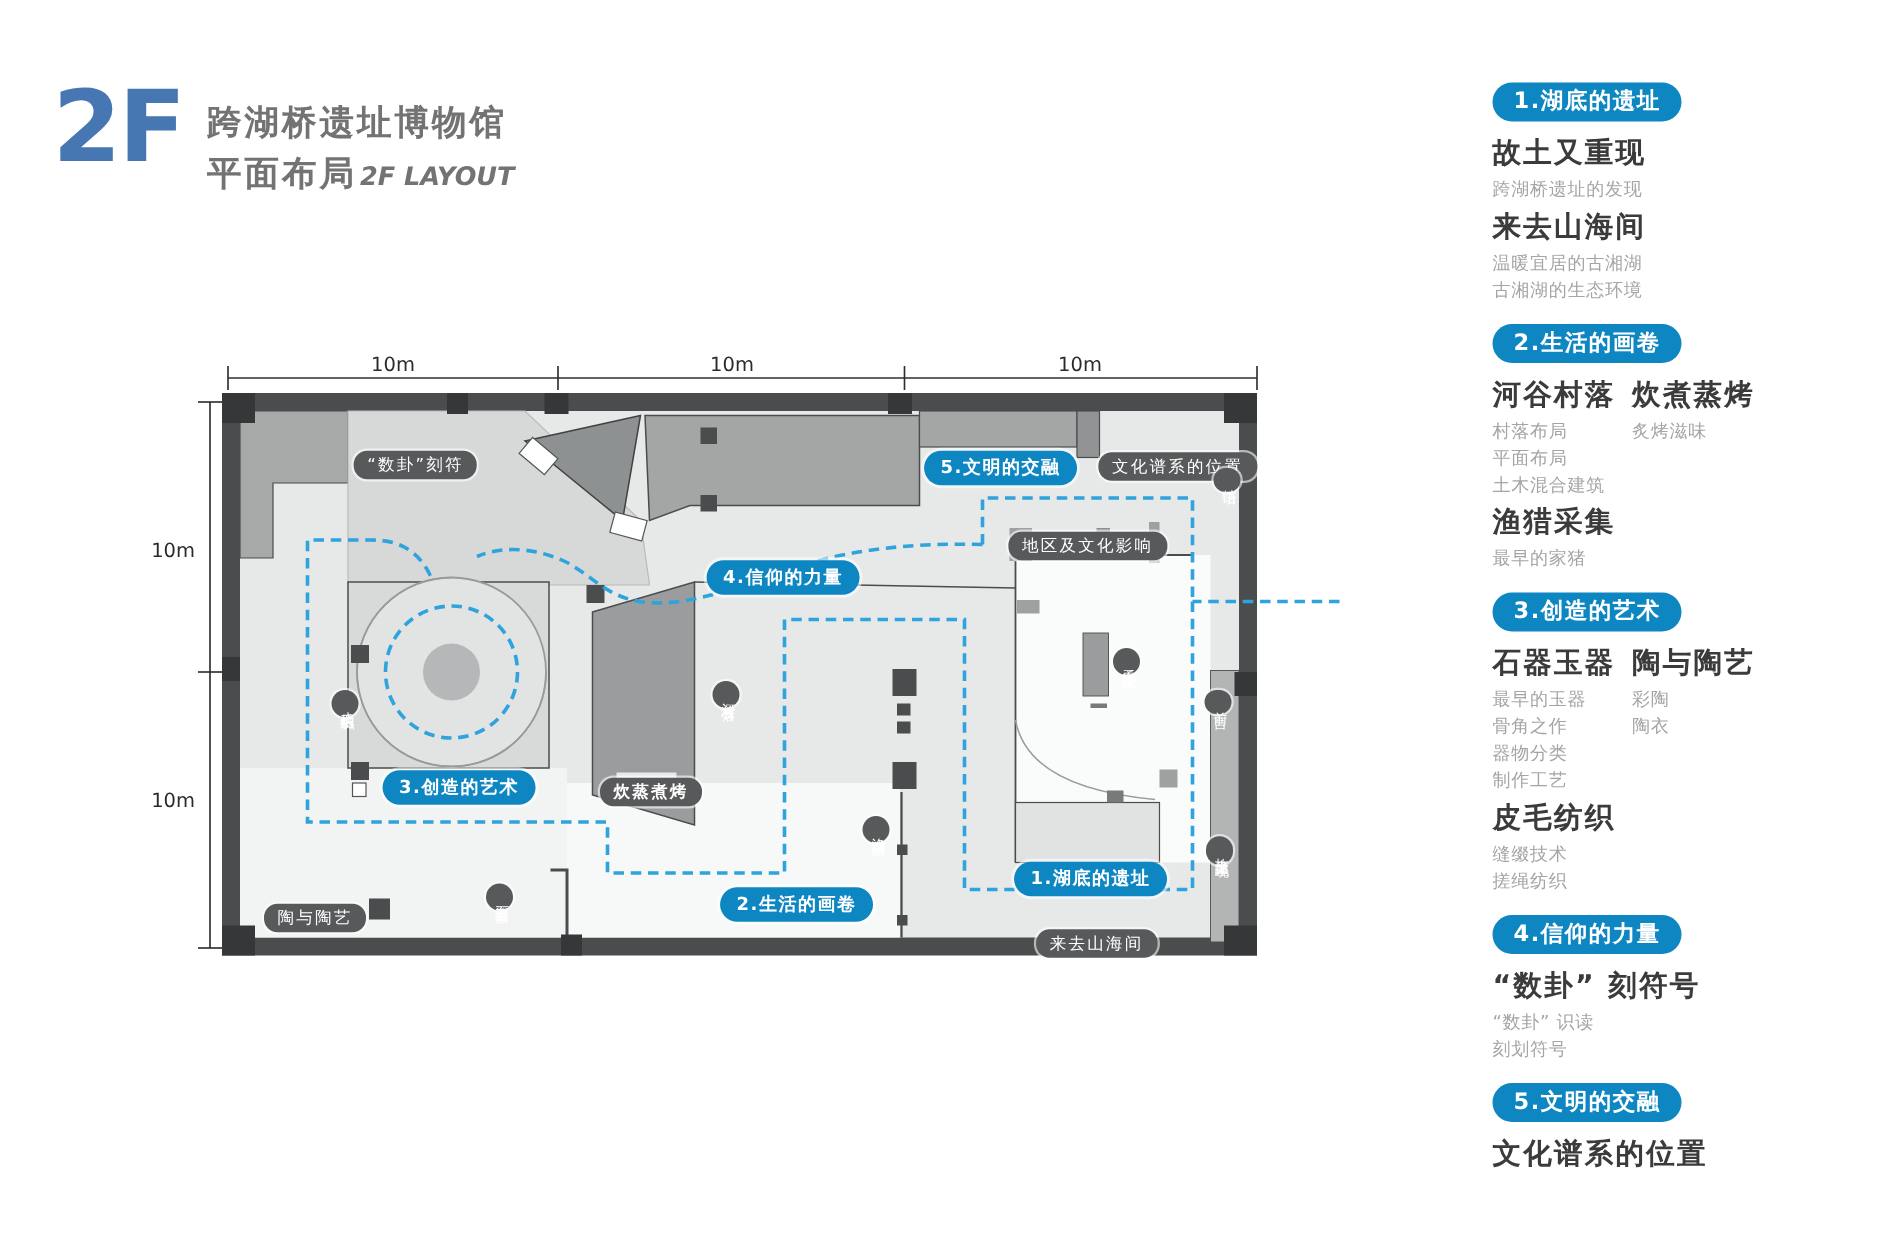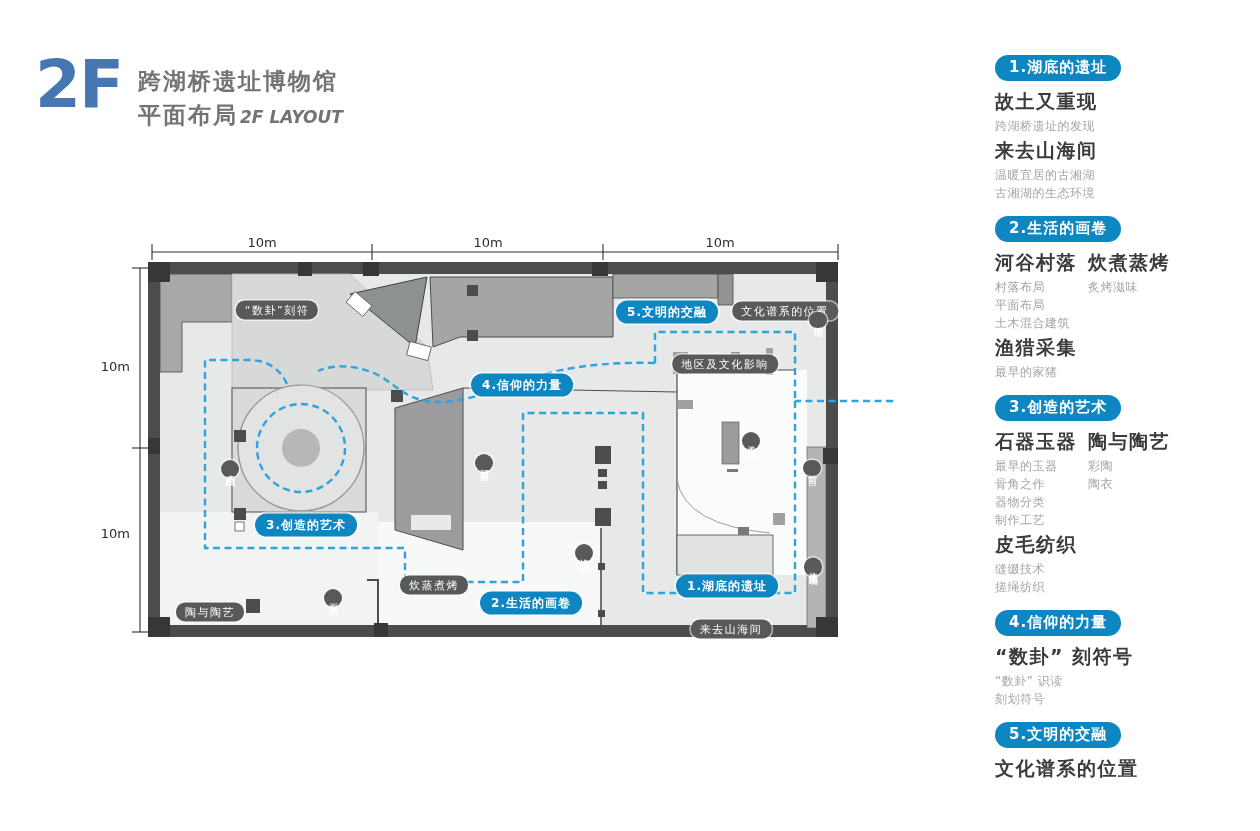--- a/index.html
+++ b/index.html
@@ -158,21 +158,21 @@
 
 <div class="plan-label pill-blue" style="left:727px;top:586px;">1.湖底的遗址</div>
 <div class="plan-label pill-blue" style="left:531px;top:603px;">2.生活的画卷</div>
 <div class="plan-label pill-blue" style="left:306px;top:525px;">3.创造的艺术</div>
 <div class="plan-label pill-blue" style="left:522px;top:385px;">4.信仰的力量</div>
 <div class="plan-label pill-blue" style="left:667px;top:312px;">5.文明的交融</div>
 
 <div class="plan-label pill-dark" style="left:277px;top:292px;">“数卦”刻符</div>
 <div class="plan-label pill-dark" style="left:785px;top:293px;">文化谱系的位置</div>
 <div class="plan-label pill-dark" style="left:725px;top:346px;">地区及文化影响</div>
-<div class="plan-label pill-dark" style="left:434px;top:567px;">炊蒸煮烤</div>
+<div class="plan-label pill-dark" style="left:434px;top:510px;font-weight:bold;">炊蒸煮烤</div>
 <div class="plan-label pill-dark" style="left:731px;top:611px;">来去山海间</div>
 <div class="plan-label pill-dark" style="left:210px;top:594px;">陶与陶艺</div>
 
 <div class="plan-label pill-vert" style="left:484px;top:463px;">河谷村落</div>
 <div class="plan-label pill-vert" style="left:584px;top:553px;">渔猎采集</div>
 <div class="plan-label pill-vert" style="left:230px;top:469px;">皮毛纺织</div>
 <div class="plan-label pill-vert" style="left:333px;top:598px;">石器玉器</div>
 <div class="plan-label pill-vert" style="left:751px;top:441px;">勇立潮头</div>
 <div class="plan-label pill-vert" style="left:818px;top:320px;">结语</div>
 <div class="plan-label pill-vert" style="left:812px;top:468px;">前言</div>

